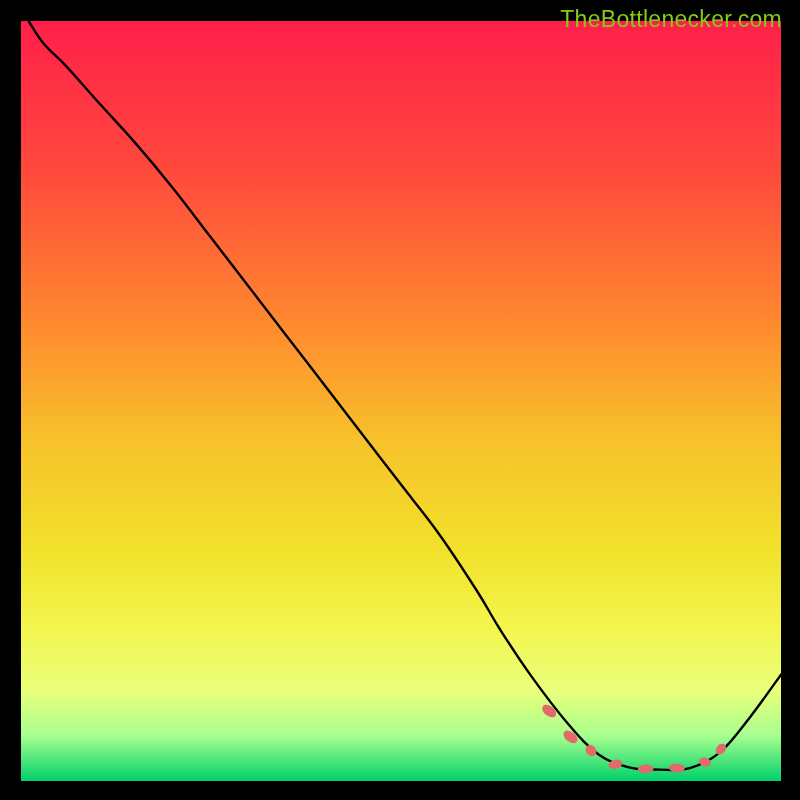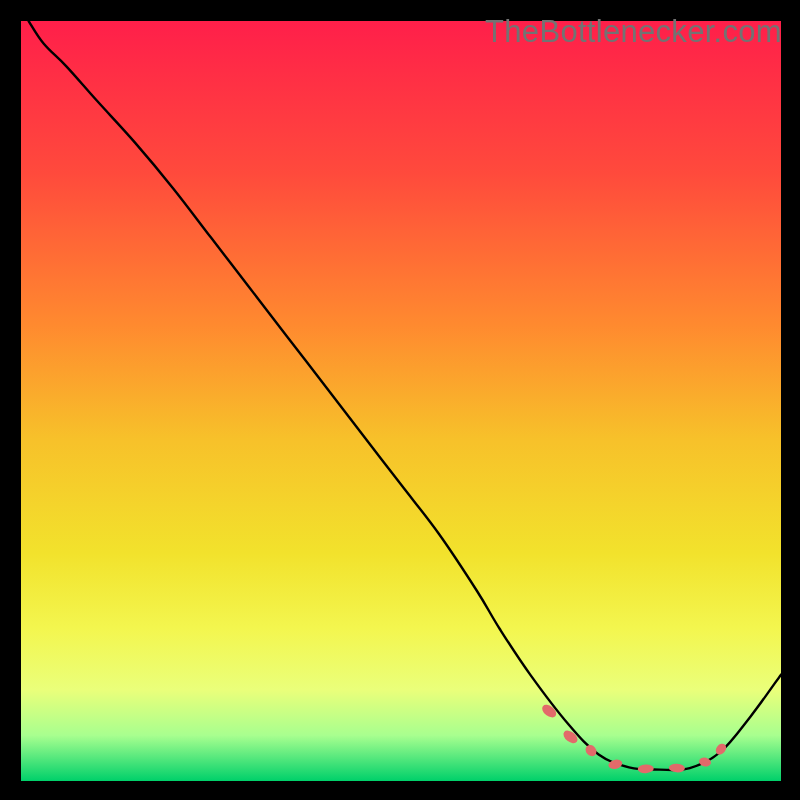--- a/index.html
+++ b/index.html
@@ -11,24 +11,24 @@
     font-family: Arial, sans-serif;
   }
   .page {
     width: 800px;
     height: 800px;
     position: relative;
     background: #000;
   }
   .watermark {
     position: absolute;
-    top: 14px;
+    top: 6px;
     right: 18px;
-    color: #737373;
-    font-size: 31px;
+    color: #84cc16;
+    font-size: 23px;
     font-weight: 500;
     letter-spacing: 0.3px;
     z-index: 10;
   }
   .plot-area {
     position: absolute;
     left: 21px;
     top: 21px;
     width: 760px;
     height: 760px;

